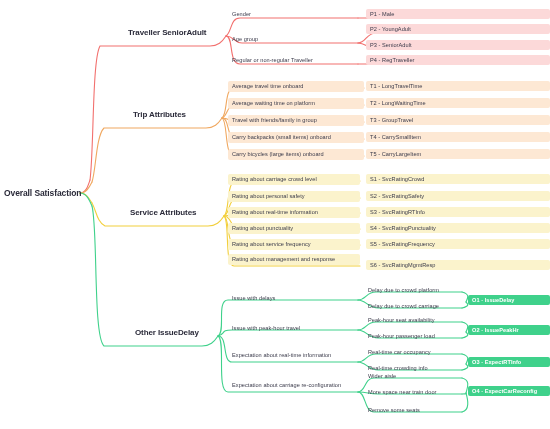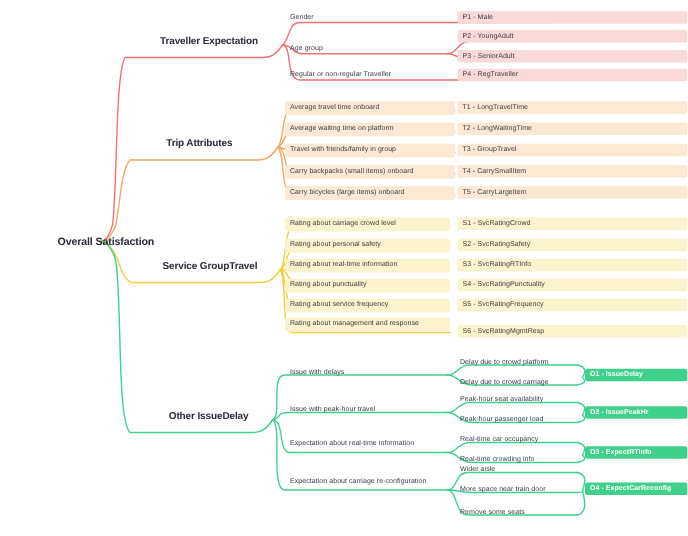--- a/index.html
+++ b/index.html
@@ -3,21 +3,21 @@
 <meta charset="utf-8">
 <style>
   html,body{margin:0;padding:0;background:#ffffff;}
   body{width:550px;height:429px;position:relative;overflow:hidden;
        font-family:"Liberation Sans","DejaVu Sans",sans-serif;
        -webkit-font-smoothing:antialiased;}
   #canvas{position:absolute;left:0;top:0;width:550px;height:429px;}
   svg.links{position:absolute;left:0;top:0;width:550px;height:429px;pointer-events:none;}
   .node{position:absolute;box-sizing:border-box;white-space:nowrap;}
 
-  .root{font-size:8.5px;font-weight:bold;color:#2b2b3a;letter-spacing:-0.1px;margin-left:42px;}
+  .root{font-size:8.5px;font-weight:bold;color:#2b2b3a;letter-spacing:-0.1px;}
 
   .branch{font-size:8px;font-weight:bold;color:#2b2b3a;letter-spacing:-0.1px;}
 
   .leaf{font-size:5.6px;color:#3a3a4a;letter-spacing:0.05px;line-height:7px;
         padding:2px 4px;border-radius:2px;}
   .leaf.orange{background:#fde8d4;}
   .leaf.yellow{background:#fbf3cc;}
   .leaf.plain{background:transparent;color:#3a3a4a;}
 
   .code{font-size:5.6px;letter-spacing:0.05px;padding:2px 4px;border-radius:2px;}
@@ -91,23 +91,23 @@
       <path d="M462,354 C470,356 468,360 466,364" stroke="#3fd18b"></path>
       <path d="M462,370 C470,368 468,366 466,364" stroke="#3fd18b"></path>
       <path d="M462,378 C470,380 468,386 466,393" stroke="#3fd18b"></path>
       <path d="M462,394 C468,394 466,393 466,393" stroke="#3fd18b"></path>
       <path d="M462,412 C470,410 468,400 466,393" stroke="#3fd18b"></path>
     </g>
   </svg>
 
   <div class="node root" style="left:4px;top:188px;">Overall Satisfaction</div>
 
-  <div class="node branch" style="left:128px;top:28px;">Traveller Expectation</div>
+  <div class="node branch" style="left:128px;top:28px;">Traveller SeniorAdult</div>
   <div class="node branch" style="left:133px;top:110px;text-align:right;">Trip Attributes</div>
-  <div class="node branch" style="left:130px;top:208px;">Service GroupTravel</div>
+  <div class="node branch" style="left:130px;top:208px;">Service Attributes</div>
   <div class="node branch" style="left:135px;top:328px;">Other IssueDelay</div>
 
   <div class="node leaf plain" style="left:228px;top:9px;width:130px;">Gender</div>
   <div class="node leaf plain" style="left:228px;top:34px;width:130px;">Age group</div>
   <div class="node leaf plain" style="left:228px;top:55px;width:135px;">Regular or non-regular Traveller</div>
 
   <div class="node code pink" style="left:366px;top:9px;width:184px;">P1 - Male</div>
   <div class="node code pink" style="left:366px;top:24px;width:184px;">P2 - YoungAdult</div>
   <div class="node code pink" style="left:366px;top:40px;width:184px;">P3 - SeniorAdult</div>
   <div class="node code pink" style="left:366px;top:55px;width:184px;">P4 - RegTraveller</div>

